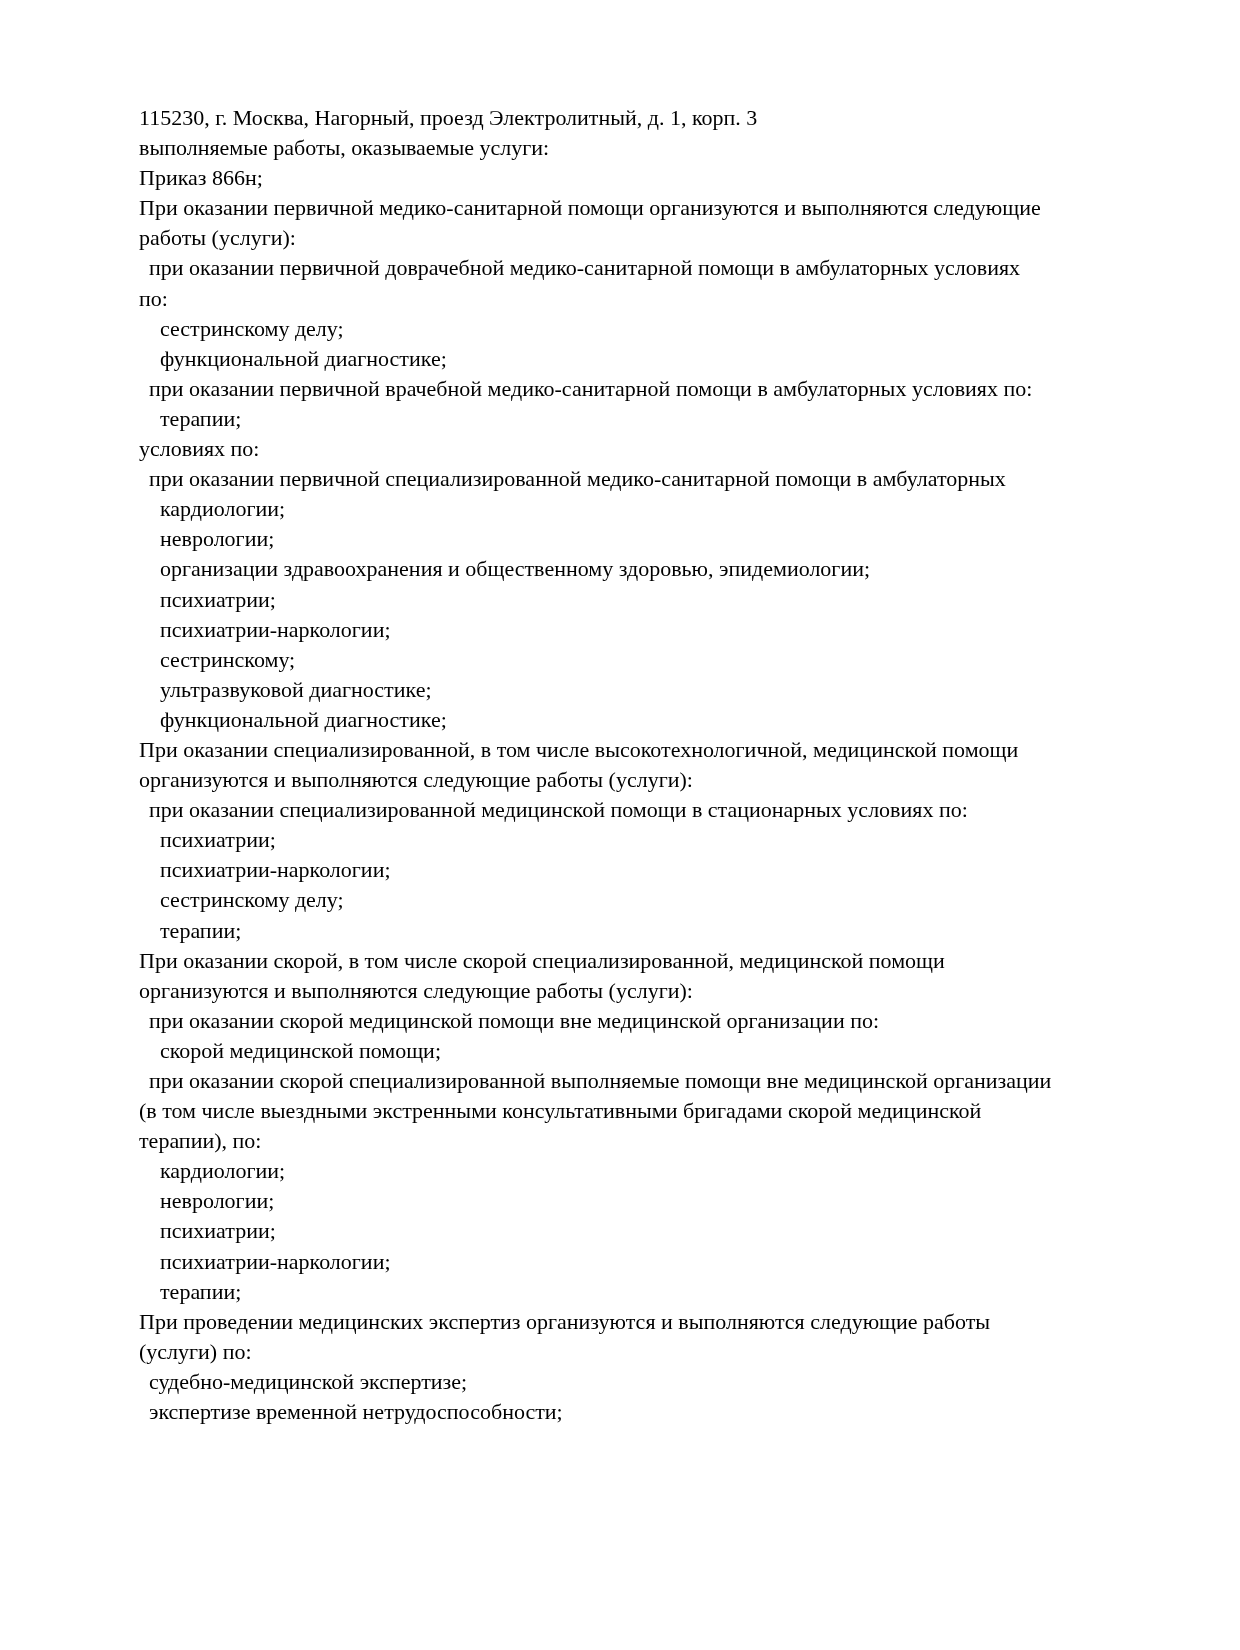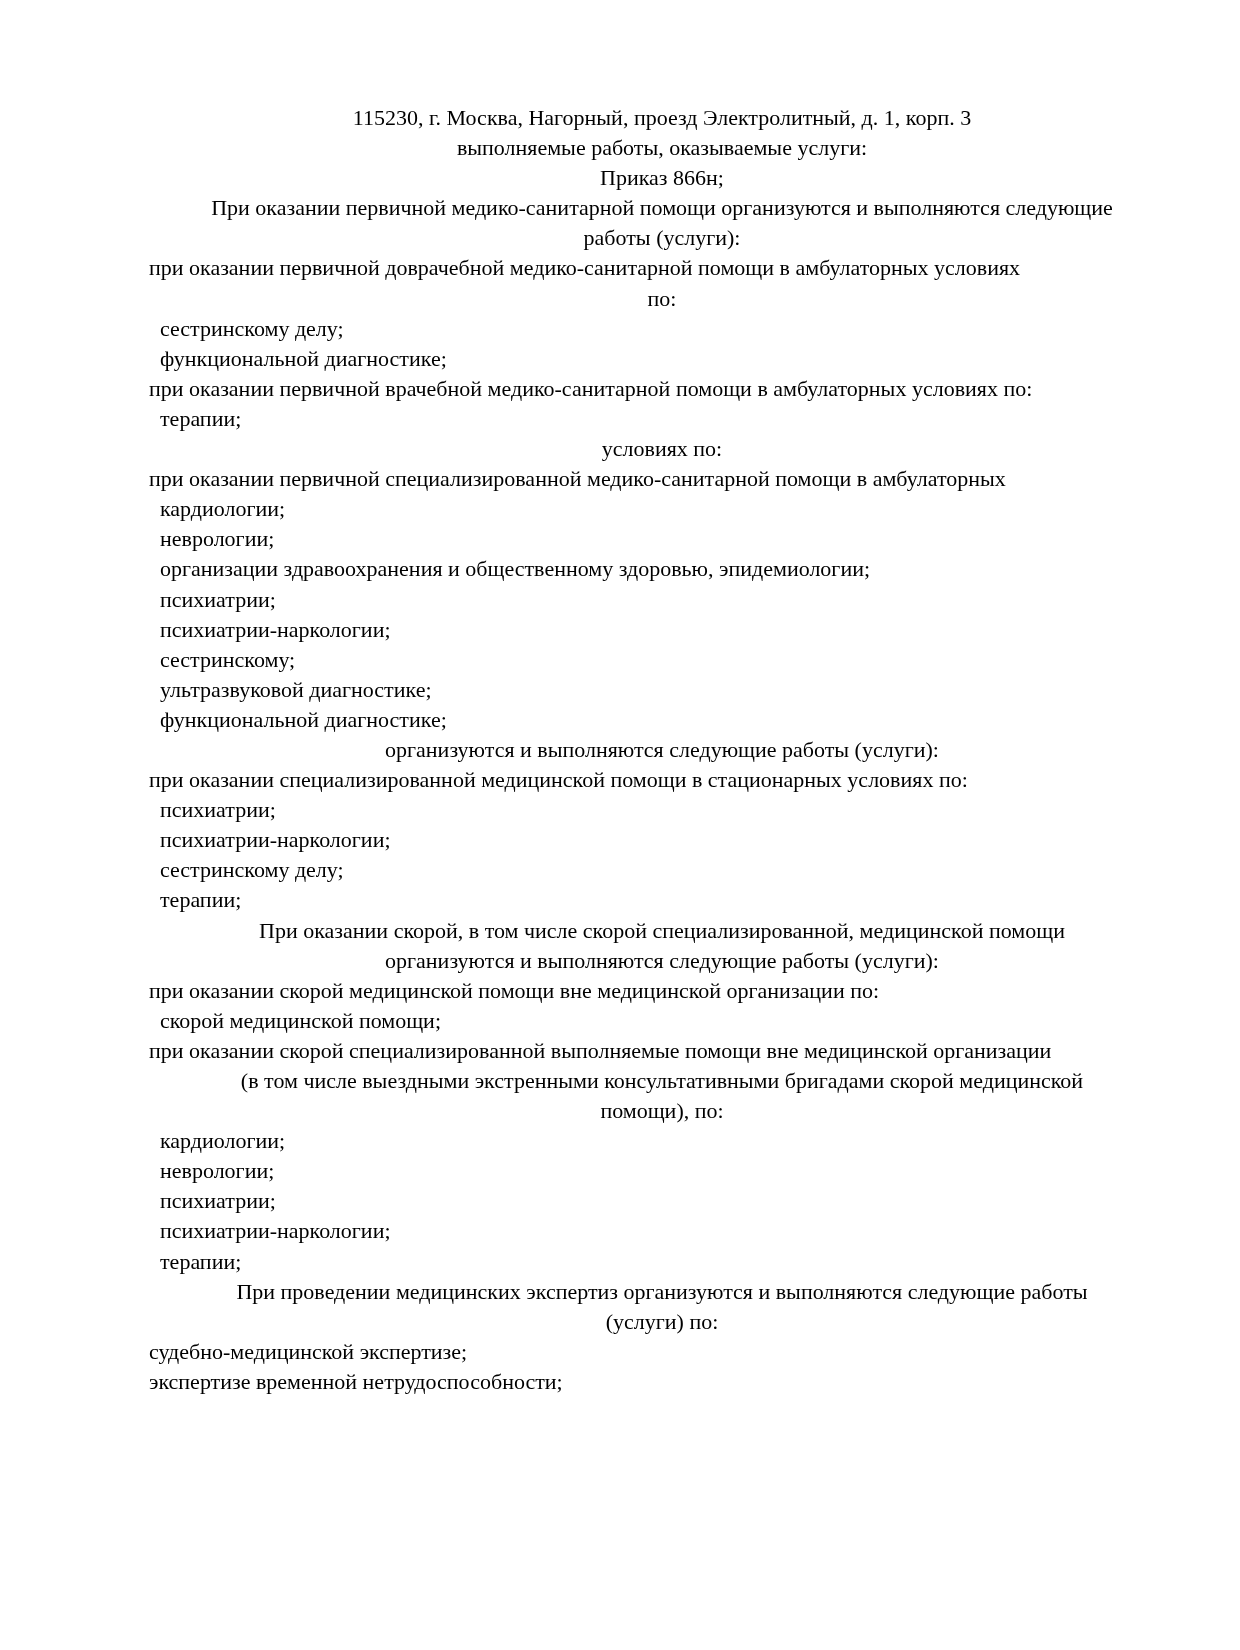--- a/index.html
+++ b/index.html
@@ -20,21 +20,21 @@
     left: 139px;
     top: 103px;
     width: 1046px;
     font-size: 22px;
     line-height: 30.1px;
     letter-spacing: 0;
   }
   .line {
     white-space: nowrap;
   }
-  .indent-0 { padding-left: 0; text-align: center; }
+  .indent-0 { padding-left: 0; }
   .indent-1 { padding-left: 10px; }
   .indent-2 { padding-left: 21px; }
 </style>
 </head>
 <body>
 
 <main class="doc" id="doc">
     <div class="line indent-0">115230, г. Москва, Нагорный, проезд Электролитный, д. 1, корп. 3</div>
     <div class="line indent-0">выполняемые работы, оказываемые услуги:</div>
     <div class="line indent-0">Приказ 866н;</div>
@@ -49,33 +49,34 @@
     <div class="line indent-0">условиях по:</div>
     <div class="line indent-1">при оказании первичной специализированной медико-санитарной помощи в амбулаторных</div>
     <div class="line indent-2">кардиологии;</div>
     <div class="line indent-2">неврологии;</div>
     <div class="line indent-2">организации здравоохранения и общественному здоровью, эпидемиологии;</div>
     <div class="line indent-2">психиатрии;</div>
     <div class="line indent-2">психиатрии-наркологии;</div>
     <div class="line indent-2">сестринскому;</div>
     <div class="line indent-2">ультразвуковой диагностике;</div>
     <div class="line indent-2">функциональной диагностике;</div>
+    <div class="line indent-0">При оказании специализированной, в том числе высокотехнологичной, медицинской помощи</div>
     <div class="line indent-0">организуются и выполняются следующие работы (услуги):</div>
     <div class="line indent-1">при оказании специализированной медицинской помощи в стационарных условиях по:</div>
     <div class="line indent-2">психиатрии;</div>
     <div class="line indent-2">психиатрии-наркологии;</div>
     <div class="line indent-2">сестринскому делу;</div>
     <div class="line indent-2">терапии;</div>
     <div class="line indent-0">При оказании скорой, в том числе скорой специализированной, медицинской помощи</div>
     <div class="line indent-0">организуются и выполняются следующие работы (услуги):</div>
     <div class="line indent-1">при оказании скорой медицинской помощи вне медицинской организации по:</div>
     <div class="line indent-2">скорой медицинской помощи;</div>
     <div class="line indent-1">при оказании скорой специализированной выполняемые помощи вне медицинской организации</div>
     <div class="line indent-0">(в том числе выездными экстренными консультативными бригадами скорой медицинской</div>
-    <div class="line indent-0">помощи), по:</div>
+    <div class="line indent-0">терапии), по:</div>
     <div class="line indent-2">кардиологии;</div>
     <div class="line indent-2">неврологии;</div>
     <div class="line indent-2">психиатрии;</div>
     <div class="line indent-2">психиатрии-наркологии;</div>
     <div class="line indent-2">терапии;</div>
     <div class="line indent-0">При проведении медицинских экспертиз организуются и выполняются следующие работы</div>
     <div class="line indent-0">(услуги) по:</div>
     <div class="line indent-1">судебно-медицинской экспертизе;</div>
     <div class="line indent-1">экспертизе временной нетрудоспособности;</div>
   </main>

